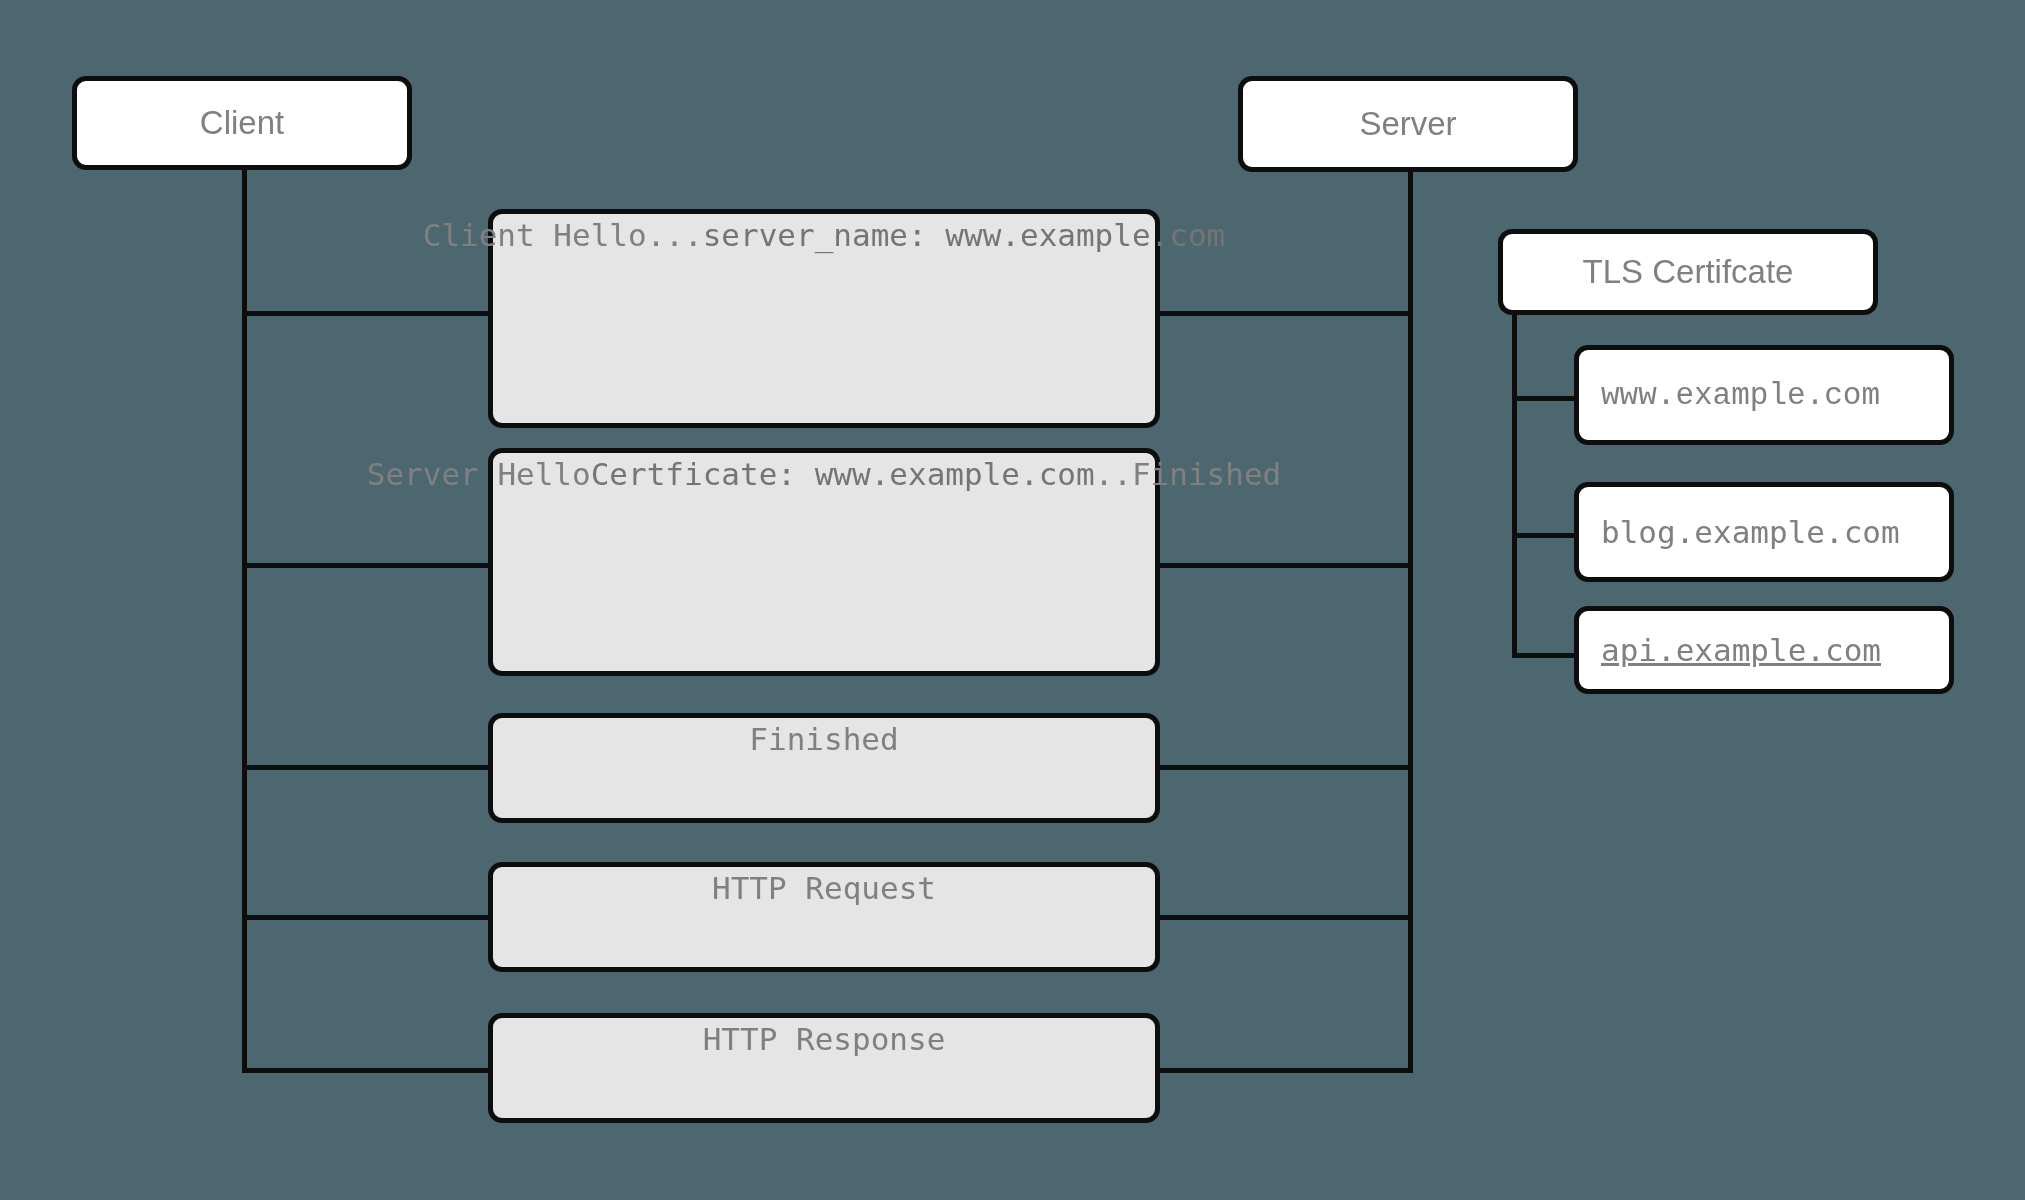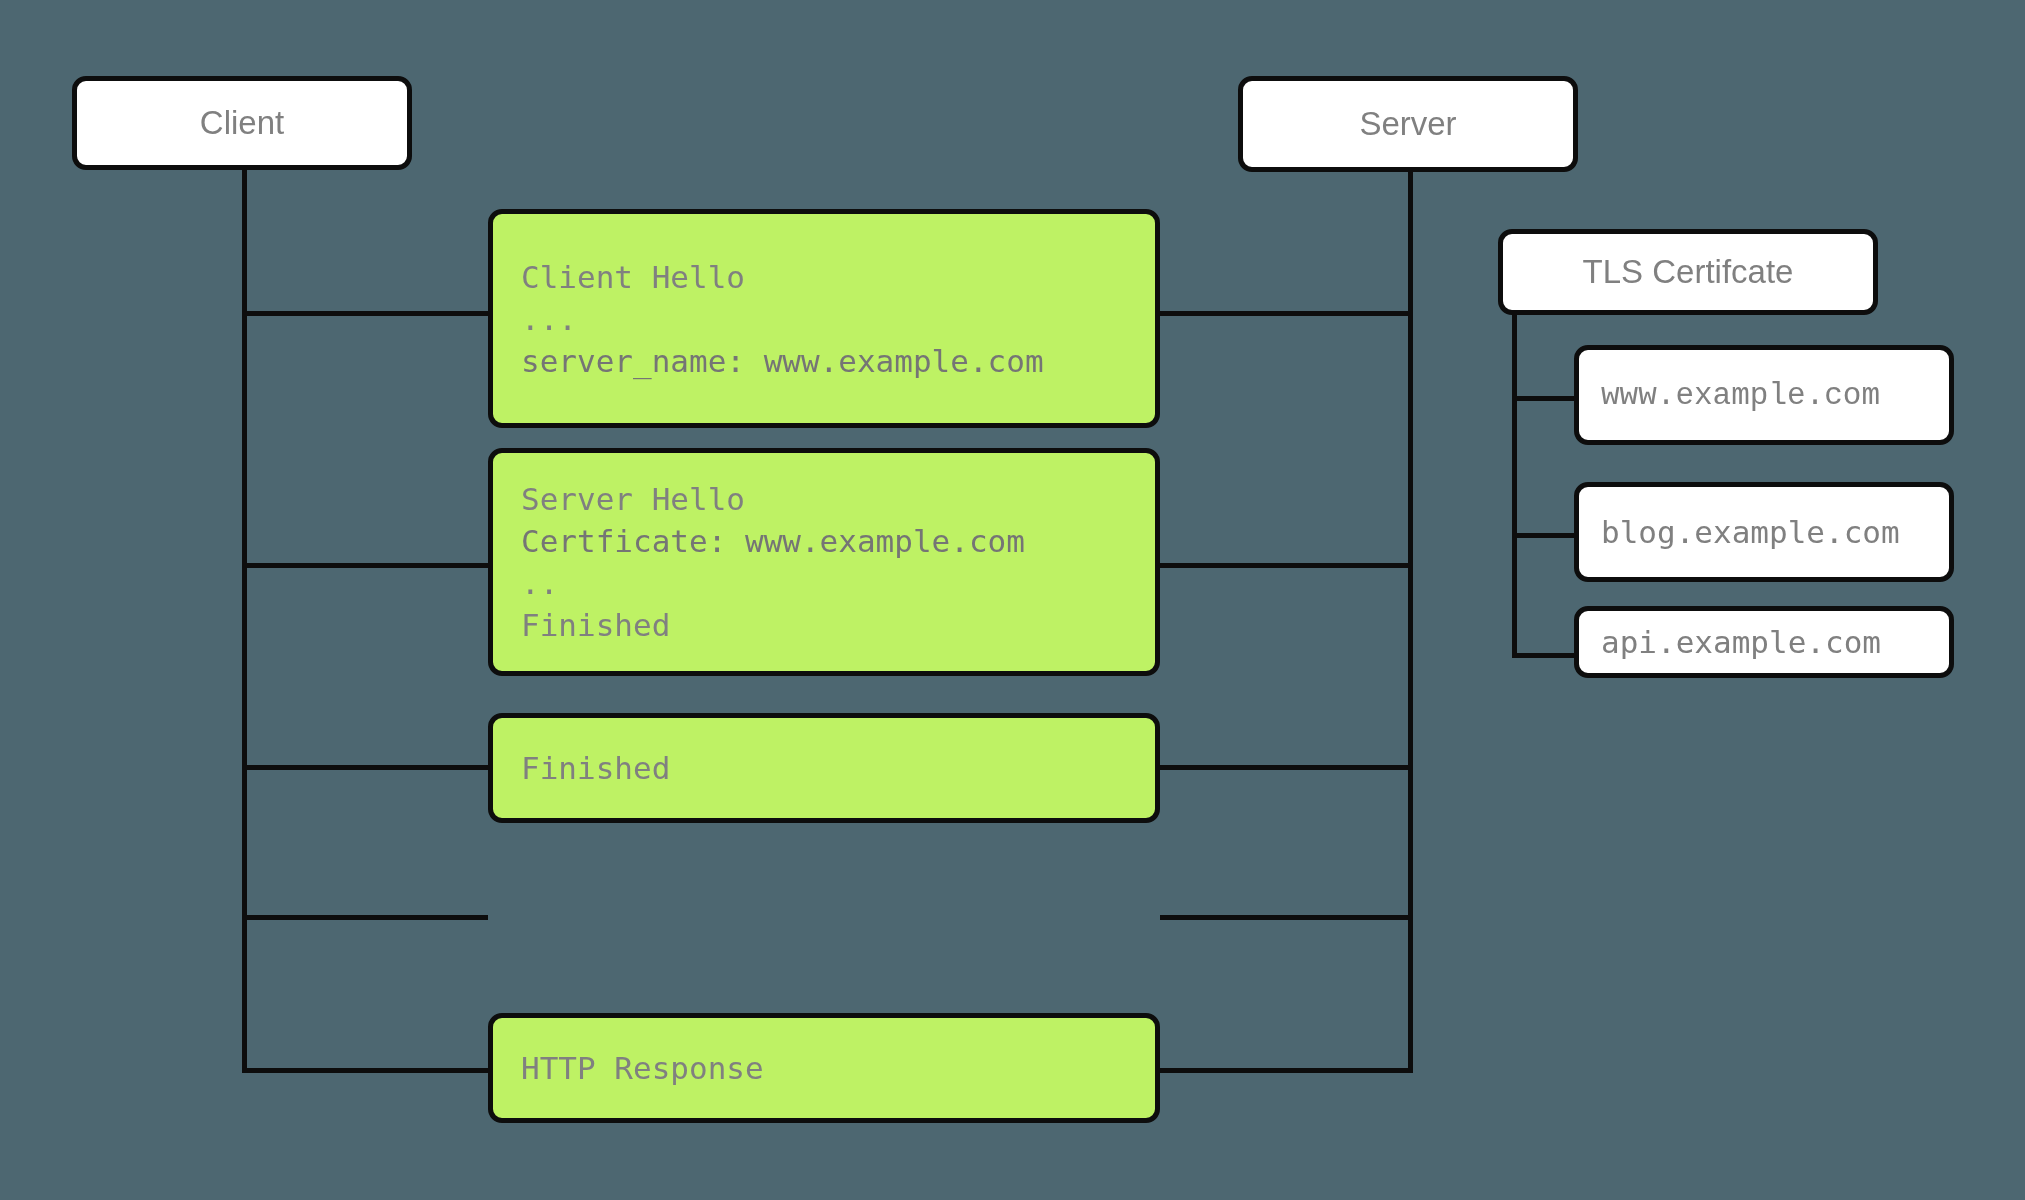--- a/index.html
+++ b/index.html
@@ -30,26 +30,26 @@
     z-index: 3;
   }
   .actor {
     font-family: Liberation Sans, sans-serif;
     font-size: 33px;
     font-weight: 400;
   }
   .msgbox {
     position: absolute;
     box-sizing: border-box;
-    background: #bef264;
+    background: #e5e5e5;
     border: 5px solid #0d0d0d;
     border-radius: 14px;
     z-index: 3;
     display: flex;
-    flex-direction: column;
+    flex-direction: row;
     justify-content: center;
     padding: 0 28px;
   }
   .msgbox .line {
     font-family: "DejaVu Sans Mono", "Liberation Mono", monospace;
     font-size: 31px;
     line-height: 42px;
     color: #808080;
     white-space: pre;
     letter-spacing: 0px;
@@ -134,34 +134,37 @@
     <div class="line">Server Hello</div>
     <div class="line bold">Certficate: www.example.com</div>
     <div class="line">..</div>
     <div class="line">Finished</div>
   </div>
 
   <div class="msgbox" style="left:488px; top:713px; width:672px; height:110px;">
     <div class="line">Finished</div>
   </div>
 
+  <div class="msgbox" style="left:488px; top:862px; width:672px; height:110px;">
+    <div class="line">HTTP Request</div>
+  </div>
 
   <div class="msgbox" style="left:488px; top:1013px; width:672px; height:110px;">
     <div class="line">HTTP Response</div>
   </div>
 
   <div class="node actor" style="left:1498px; top:229px; width:380px; height:86px;">
     <span>TLS Certifcate</span>
   </div>
 
   <div class="leafbox" style="left:1574px; top:345px; width:380px; height:100px;font-family:Liberation Mono, monospace;">
     <span>www.example.com</span>
   </div>
 
   <div class="leafbox" style="left:1574px; top:482px; width:380px; height:100px;">
     <span>blog.example.com</span>
   </div>
 
-  <div class="leafbox" style="left:1574px; top:606px; width:380px; height:72px;">
+  <div class="leafbox" style="left:1574px; top:606px; width:380px; height:88px;text-decoration:underline;">
     <span>api.example.com</span>
   </div>
 
 </div>
 
 </body></html>

